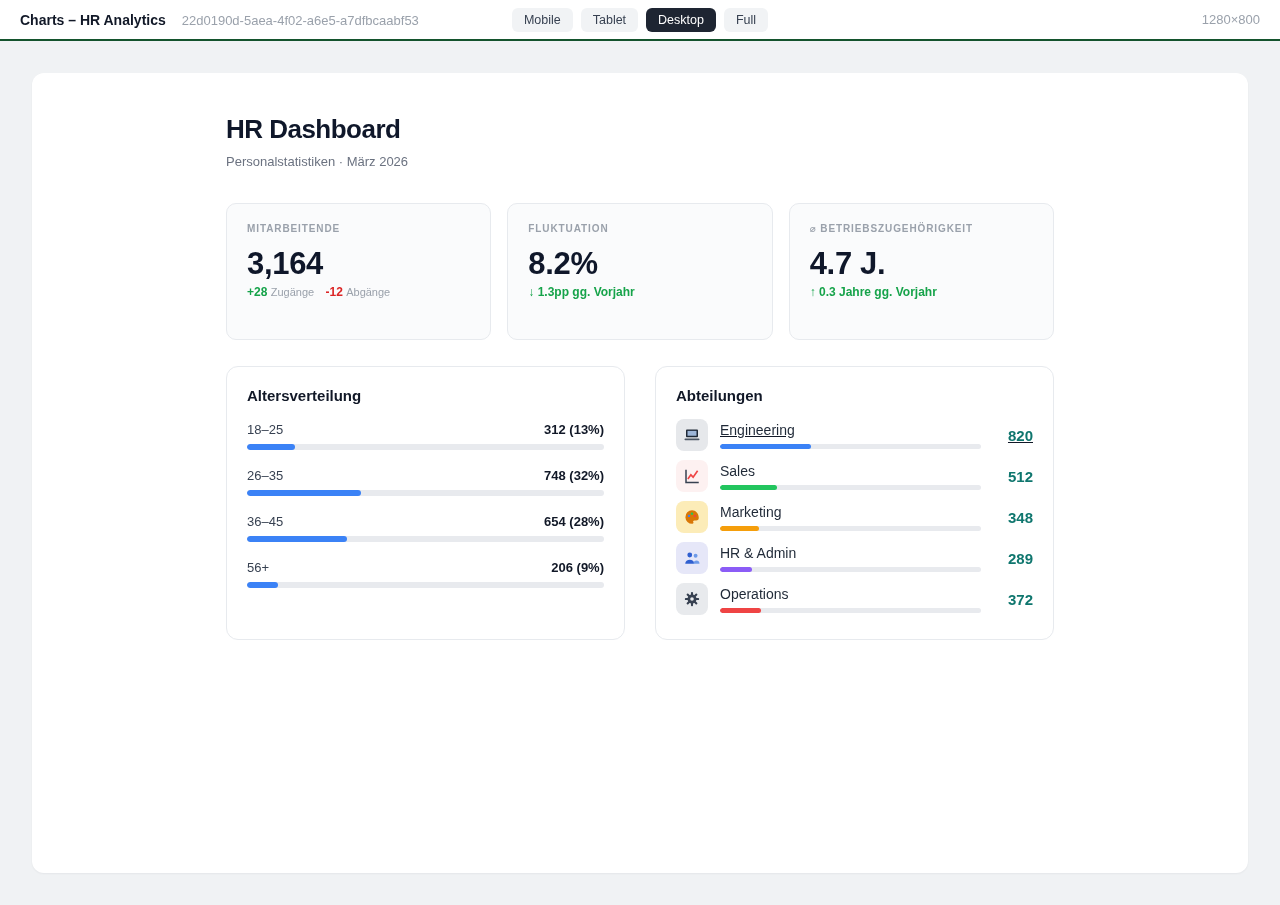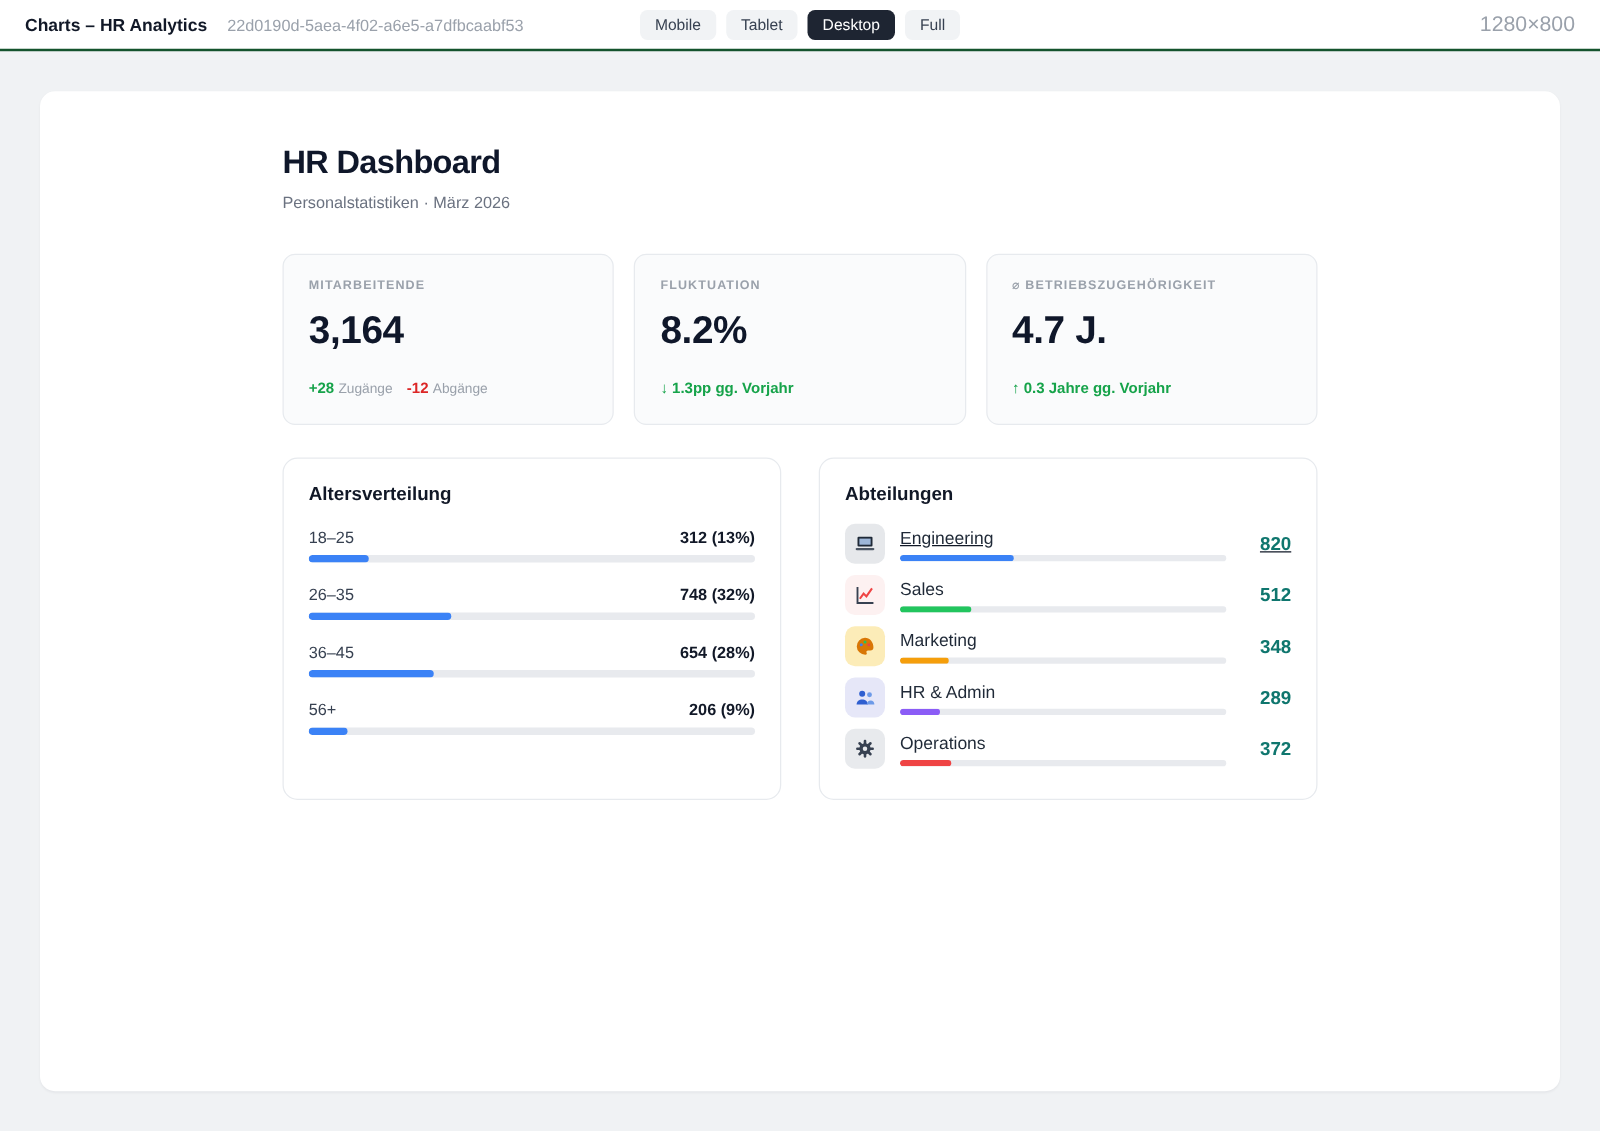--- a/index.html
+++ b/index.html
@@ -7,34 +7,34 @@
   body { background:#f0f2f4; font-family:"Liberation Sans","DejaVu Sans",sans-serif; color:#111827; }
 
   
   .topbar { height:41px; background:#fff; border-bottom:2px solid #14532d; display:flex; align-items:center; padding:12px 20px; }
   .topbar-left { flex:1; display:flex; align-items:baseline; gap:16px; min-width:0; }
   .topbar-title { font-size:14px; font-weight:700; color:#111827; white-space:nowrap; }
   .topbar-uuid { font-size:13px; color:#9aa1ab; white-space:nowrap; }
   .viewport-group { display:flex; gap:8px; }
   .vp-btn { border:none; font:inherit; font-size:12.5px; color:#374151; background:#f1f3f5; border-radius:6px; padding:5px 12px; cursor:pointer; }
   .vp-btn.active { background:#1e2532; color:#fff; }
-  .topbar-right { flex:1; text-align:right; font-size:17px; color:#9aa1ab; }
+  .topbar-right { flex:1; text-align:right; font-size:13px; color:#9aa1ab; }
 
   
   .canvas { margin:32px; background:#fff; border-radius:12px; min-height:800px; box-shadow:0 1px 2px rgba(16,24,40,.05); }
   .content { width:828px; margin:0 auto; padding:41px 0 40px; }
   h1 { font-size:26px; font-weight:700; letter-spacing:-.02em; color:#0f172a; }
   .subtitle { margin-top:9px; font-size:13px; color:#6b7280; }
 
   
   .kpi-grid { margin-top:34px; display:grid; grid-template-columns:repeat(3,1fr); gap:16px; }
   .kpi-card { background:#fafbfc; border:1px solid #e7eaee; border-radius:10px; padding:19px 20px; height:137px; }
   .kpi-label { font-size:10px; font-weight:700; letter-spacing:.09em; color:#9aa1ab; white-space:nowrap; }
   .kpi-value { margin-top:12px; font-size:31px; font-weight:700; color:#0f172a; letter-spacing:-.01em; }
-  .kpi-delta { margin-top:21px; font-size:12px; font-weight:700; }
+  .kpi-delta { margin-top:3px; font-size:12px; font-weight:700; }
   .pos { color:#16a34a; } .neg { color:#dc2626; }
   .muted { color:#9aa1ab; font-weight:400; font-size:11px; }
   .sep { display:inline-block; width:8px; }
 
   
   .panel-grid { margin-top:26px; display:grid; grid-template-columns:1fr 1fr; gap:30px; }
   .panel { background:#fff; border:1px solid #e7eaee; border-radius:12px; padding:20px 20px 24px; }
   .panel-title { font-size:15px; font-weight:700; color:#111827; }
 
   

